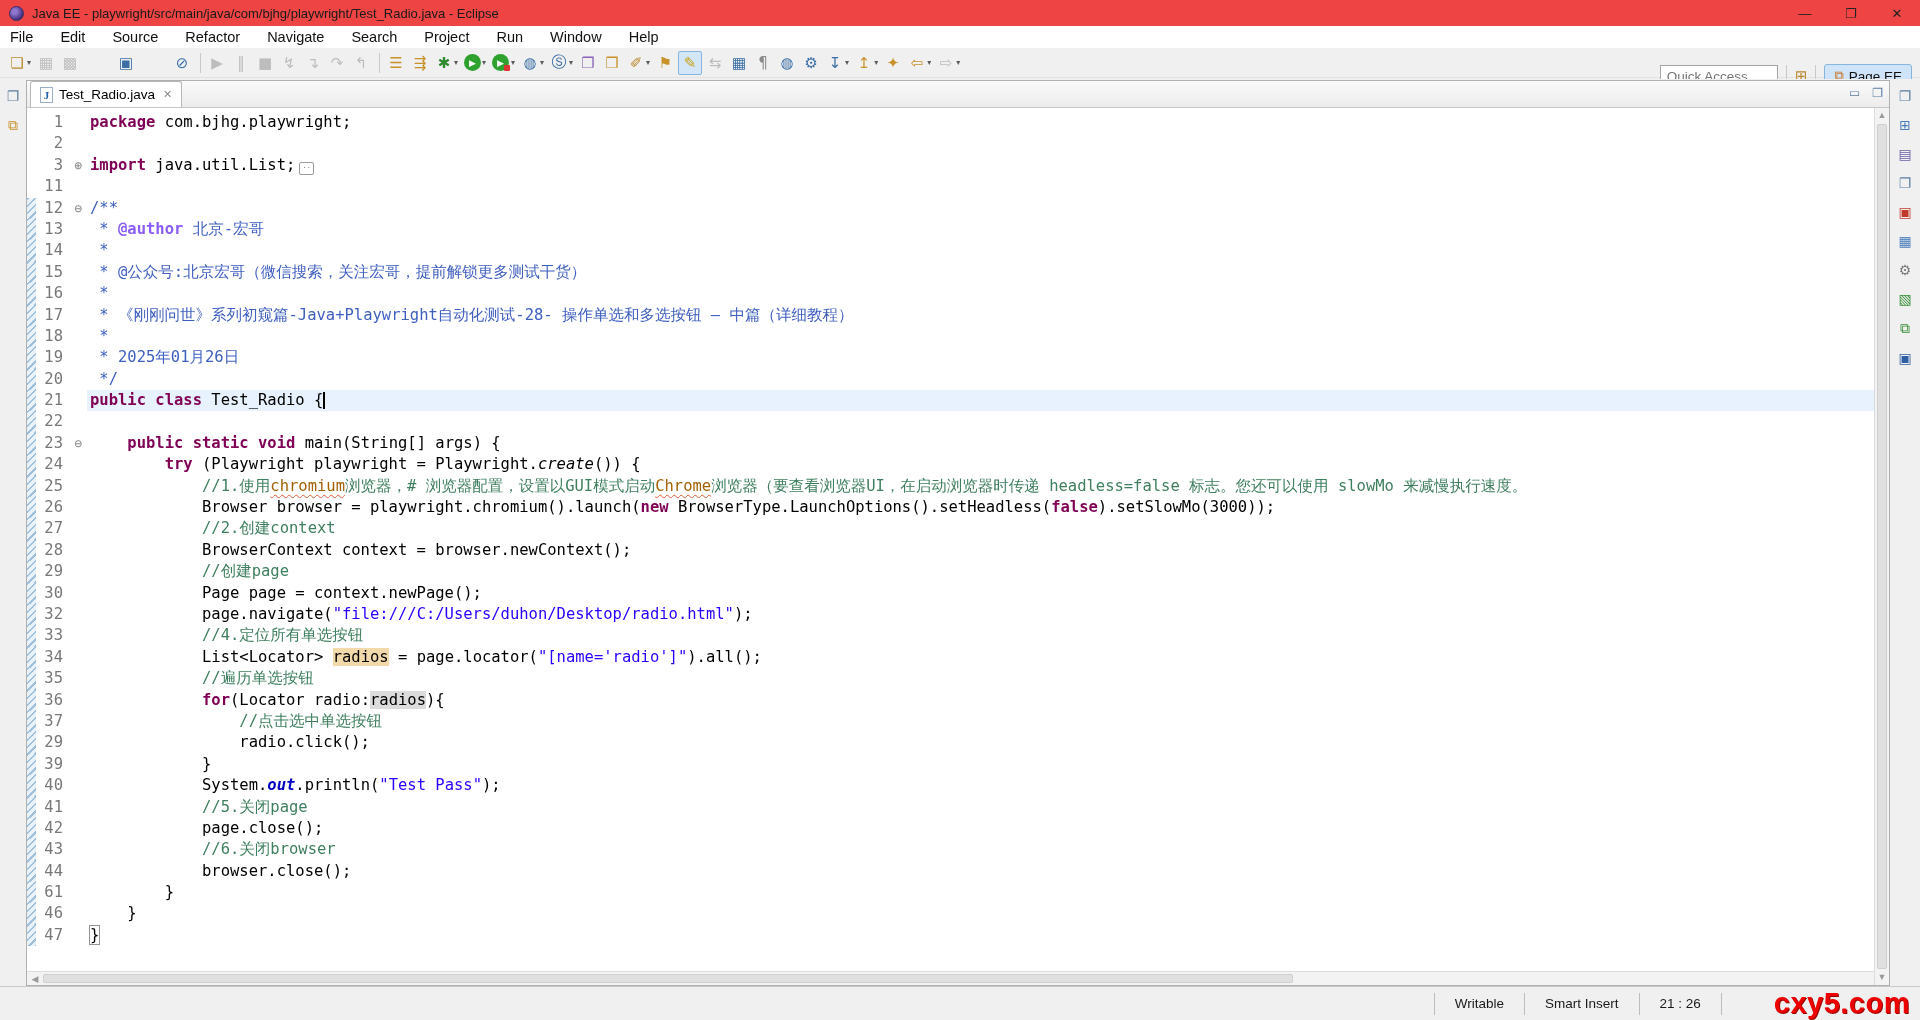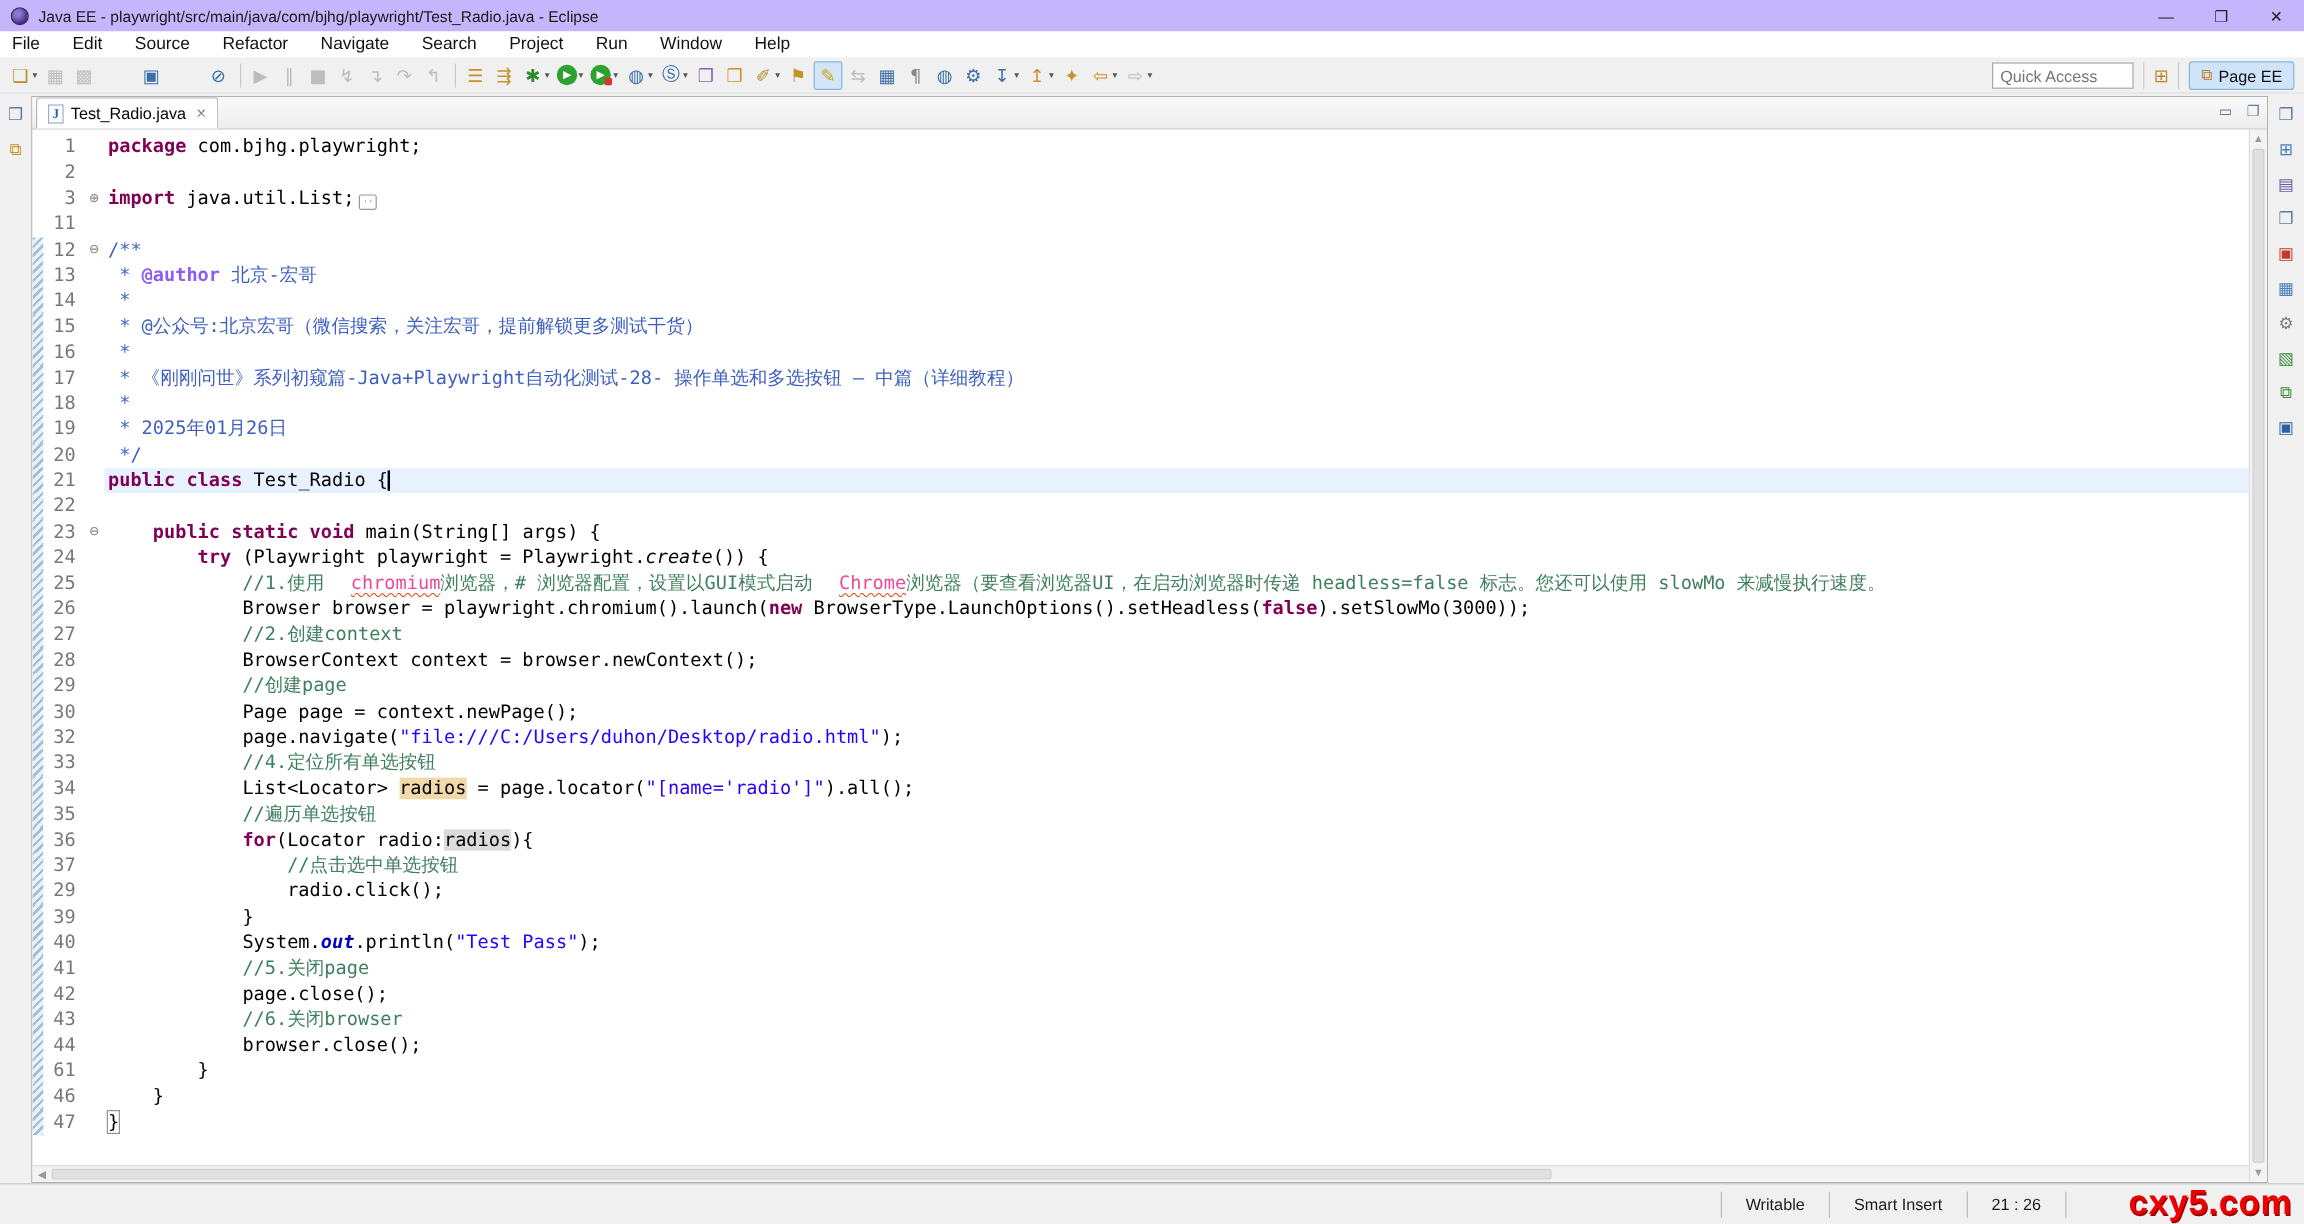--- a/index.html
+++ b/index.html
@@ -1,20 +1,20 @@
 <!DOCTYPE html>
 <html><head>
 <meta charset="utf-8">
 <style>
   * { margin:0; padding:0; box-sizing:border-box; }
   html,body { width:1920px; height:1020px; overflow:hidden; background:#f0f0f0;
               font-family:"Liberation Sans", sans-serif; }
 
   
-  .titlebar { height:26px; background:#c4b5fd; display:flex; align-items:center; position:relative; }
+  .titlebar { height:26px; background:#ef4444; display:flex; align-items:center; position:relative; }
   .app-icon { width:15px; height:15px; border-radius:50%; margin:0 8px 0 9px;
               background:radial-gradient(circle at 35% 35%, #8f76cf 20%, #46307e 70%, #2a1d52 100%);
               border:1px solid #3a2c66; }
   .title-text { font-size:13px; color:#1a1a1a; }
   .win-controls { position:absolute; right:0; top:0; height:26px; display:flex; }
   .win-btn { width:46px; height:26px; display:flex; align-items:center; justify-content:center;
              font-size:13px; color:#222; }
 
   
   .menubar { height:22px; background:#ffffff; display:flex; align-items:center; padding-left:10px; gap:27px; }
@@ -24,21 +24,21 @@
   .toolbar { height:30px; background:#f0f0f0; display:flex; align-items:center; padding-left:6px;
              border-bottom:1px solid #e2e2e2; position:relative; }
   .tbtn { display:inline-flex; align-items:center; height:24px; padding:0 2px; border-radius:2px; margin-right:2px; }
   .tbtn.toggled { background:#d3e6f8; border:1px solid #84b6e0; }
   .glyph { font-size:15px; width:18px; text-align:center; font-family:"DejaVu Sans", sans-serif; }
   .circ  { width:17px; height:17px; border-radius:50%; font-size:9px; display:inline-flex;
            align-items:center; justify-content:center; font-family:"DejaVu Sans", sans-serif; }
   .badge { width:6px; height:6px; border-radius:1px; margin-left:-5px; margin-top:10px; display:inline-block; }
   .dd { font-size:8px; color:#5a5a5a; margin-left:1px; }
   .tsep { width:1px; height:20px; background:#c9c9c9; margin:0 5px; display:inline-block; }
-  .toolbar-right { position:absolute; right:8px; top:3px; display:flex; align-items:center; gap:8px; }
+  .toolbar-right { position:absolute; right:8px; top:16px; display:flex; align-items:center; gap:8px; }
   .quick-access { width:118px; height:22px; border:1px solid #a6a6a6; background:#fff; font-size:13.5px;
                   padding:0 6px; color:#333; font-family:"Liberation Sans", sans-serif; }
   .qa-sep { width:1px; height:22px; background:#c9c9c9; }
   .persp-icon { font-size:15px; color:#b98a2f; }
   .persp-btn { display:flex; align-items:center; gap:5px; background:#cfe4f8; border:1px solid #84b6e0;
                border-radius:3px; height:24px; padding:0 9px; font-size:13.5px; color:#111; }
   .persp-btn .pi { color:#c8772a; font-size:13px; font-family:"DejaVu Sans", sans-serif; }
 
   
   .main { position:absolute; top:79px; bottom:34px; left:0; right:0; background:#f0f0f0; display:flex; }
@@ -74,22 +74,22 @@
   .row.current .codecell { background:#e8f2fe; }
 
   .tk-k  { color:#7f0055; font-weight:bold;margin-top:12px; }
   .tk-p  { color:#000000; }
   .tk-s  { color:#2a00ff; }
   .tk-c  { color:#3f7f5f; }
   .tk-j  { color:#3f5fbf; }
   .tk-jt { color:#8b5cf6; font-weight:bold; }
   .tk-f  { color:#0000c0; font-style:italic; font-weight:bold; }
   .tk-i  { font-style:italic; }
-  .tk-m  { color:#ec4899; text-decoration:underline wavy #e05c3a; text-decoration-thickness:1px;
-           text-underline-offset:3px;padding-left:22px; }
+  .tk-m  { color:#a16207; text-decoration:underline wavy #e05c3a; text-decoration-thickness:1px;
+           text-underline-offset:3px; }
   .tk-hw { background:#f1d9a9; }
   .tk-hr { background:#dcdcdc; }
   .tk-b  { outline:1px solid #949494; }
   .fold-box { display:inline-block; width:15px; height:13px; border:1px solid #9a9a9a; border-radius:2px;
               margin-left:4px; vertical-align:baseline; font-size:7px; line-height:11px; text-align:center; color:#777; }
   .caret { display:inline-block; width:0; border-left:2px solid #000; height:17px; vertical-align:text-bottom; }
 
   
   .vscroll { width:15px; flex:none; background:#f3f3f3; border-left:1px solid #dcdcdc;
              display:flex; flex-direction:column; }

